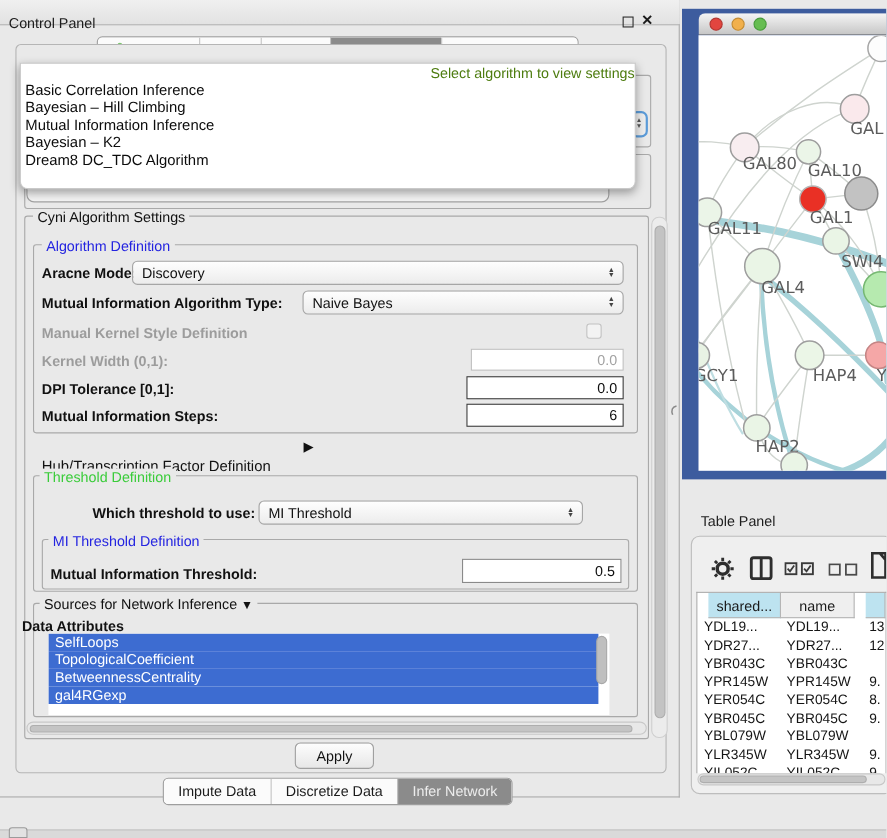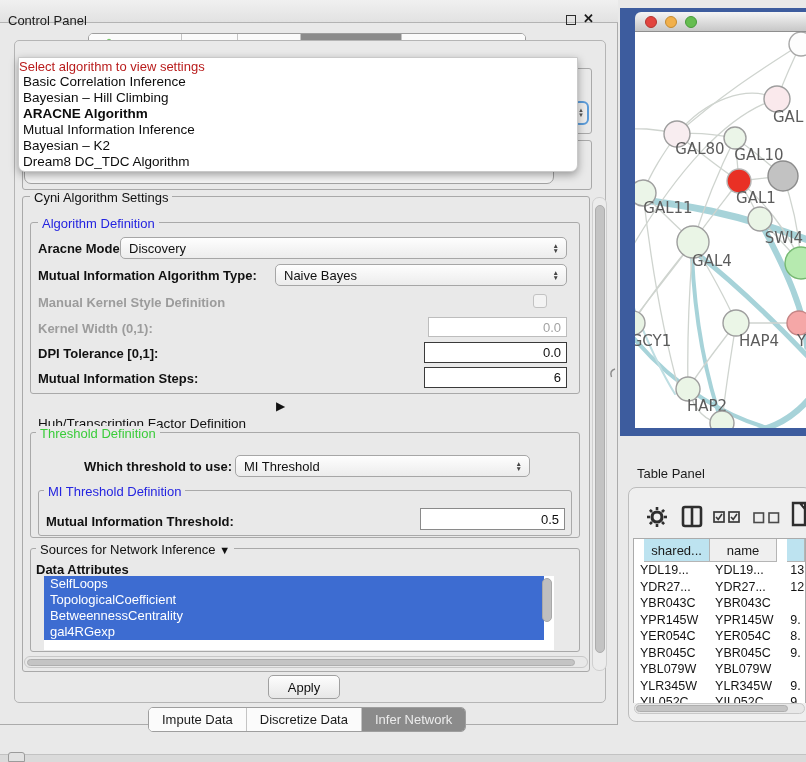--- a/index.html
+++ b/index.html
@@ -24,21 +24,21 @@
 
   
   .ghost-box{border:1px solid #A9A9A9;border-radius:3px;background:transparent;box-sizing:border-box;}
   #ghost-a{left:22px;top:68px;width:570px;height:66px;}
   #ghost-b{left:22px;top:140px;width:570px;height:50px;}
   #ghost-combo{left:24px;top:150px;width:530px;height:34px;border:1px solid #A2A2A2;border-radius:7px;background:#F4F4F4;box-sizing:border-box;}
   #ghost-stepper{left:573px;top:101px;width:16px;height:24px;border:2px solid #5B9BD8;border-radius:6px;background:#EDEDED;box-sizing:border-box;display:flex;flex-direction:column;align-items:center;justify-content:center;font-size:6px;color:#555;line-height:5px;}
 
   
   #algo-popup{left:18px;top:57px;width:560px;height:115px;background:#FFFFFF;border:1px solid #C9C9C9;border-radius:0 0 7px 7px;box-shadow:0 3px 9px rgba(0,0,0,0.35);box-sizing:border-box;z-index:30;}
-  #algo-placeholder{text-align:left;font-size:13px;color:#b91c1c;height:16px;line-height:17px;}
+  #algo-placeholder{text-align:right;font-size:13px;color:#4d7c0f;height:16px;line-height:17px;}
   .algo-item{font-size:13.5px;color:#0c0c0c;height:16px;line-height:16px;padding-left:4px;white-space:nowrap;}
   .algo-item.bold{font-weight:bold;}
 
   
   .gbox{border:1px solid #A9A9A9;border-radius:3px;box-sizing:border-box;}
   .glabel{position:absolute;font-size:13px;background:#E9E9E9;padding:0 4px;white-space:nowrap;}
   .lbl{position:absolute;font-size:13px;font-weight:bold;color:#111;white-space:nowrap;}
   .lbl.dis{color:#9C9C9C;}
   .combo{position:absolute;border:1px solid #A6A6A6;border-radius:5px;background:linear-gradient(#FEFEFE,#ECECEC);box-sizing:border-box;display:flex;align-items:center;font-size:13px;color:#111;padding-left:8px;}
   .combo .stepper{margin-left:auto;margin-right:7px;display:flex;flex-direction:column;font-size:6.5px;line-height:5.5px;color:#444;}
@@ -140,21 +140,20 @@
   <div class="abs" id="ghost-stepper">
       <span>▲</span>
       <span>▼</span>
     </div>
 
   <div class="abs" id="algo-popup">
     <div id="algo-placeholder">Select algorithm to view settings</div>
     <div id="algo-list">
         <div class="algo-item">Basic Correlation Inference</div>
         <div class="algo-item">Bayesian – Hill Climbing</div>
-        <div class="algo-item bold">ARACNE Algorithm</div>
         <div class="algo-item">Mutual Information Inference</div>
         <div class="algo-item">Bayesian – K2</div>
         <div class="algo-item">Dream8 DC_TDC Algorithm</div>
       </div>
   </div>
 
   <div class="abs gbox" style="left:22px;top:196px;width:568px;height:476px;"></div>
   <span class="glabel" style="left:30px;top:190px;color:#111;">Cyni Algorithm Settings</span>
 
   <div class="sb-track-v" style="left:592px;top:197px;width:15px;height:474px;">
@@ -210,21 +209,21 @@
   </div>
 
   <div class="abs gbox" style="left:38px;top:490px;width:534px;height:46px;"></div>
   <span class="glabel" style="left:44px;top:484px;color:#2424E0;">MI Threshold Definition</span>
 
   <span class="lbl" style="left:46px;top:514px;">Mutual Information Threshold:</span>
   <div class="tfield dark" style="left:420px;top:508px;width:145px;height:22px;border-width:1px;border-color:#8A8A8A;">0.5</div>
 
   <div class="abs gbox" style="left:30px;top:548px;width:550px;height:104px;"></div>
   <span class="glabel" style="left:36px;top:542px;color:#111;"><span>Sources for Network Inference</span> <span style="font-size:11px;">▼</span></span>
-  <span class="lbl" style="left:36px;top:562px;">Data Attributes</span>
+  <span class="lbl" style="left:20px;top:562px;">Data Attributes</span>
 
   <div class="abs" id="attr-list">
     <div class="attr-item">SelfLoops</div>
       <div class="attr-item">TopologicalCoefficient</div>
       <div class="attr-item">BetweennessCentrality</div>
       <div class="attr-item">gal4RGexp</div>
       <div id="attr-sb"></div>
   </div>
 
   <div class="sb-track-h" style="left:24px;top:656px;width:564px;height:12px;">

